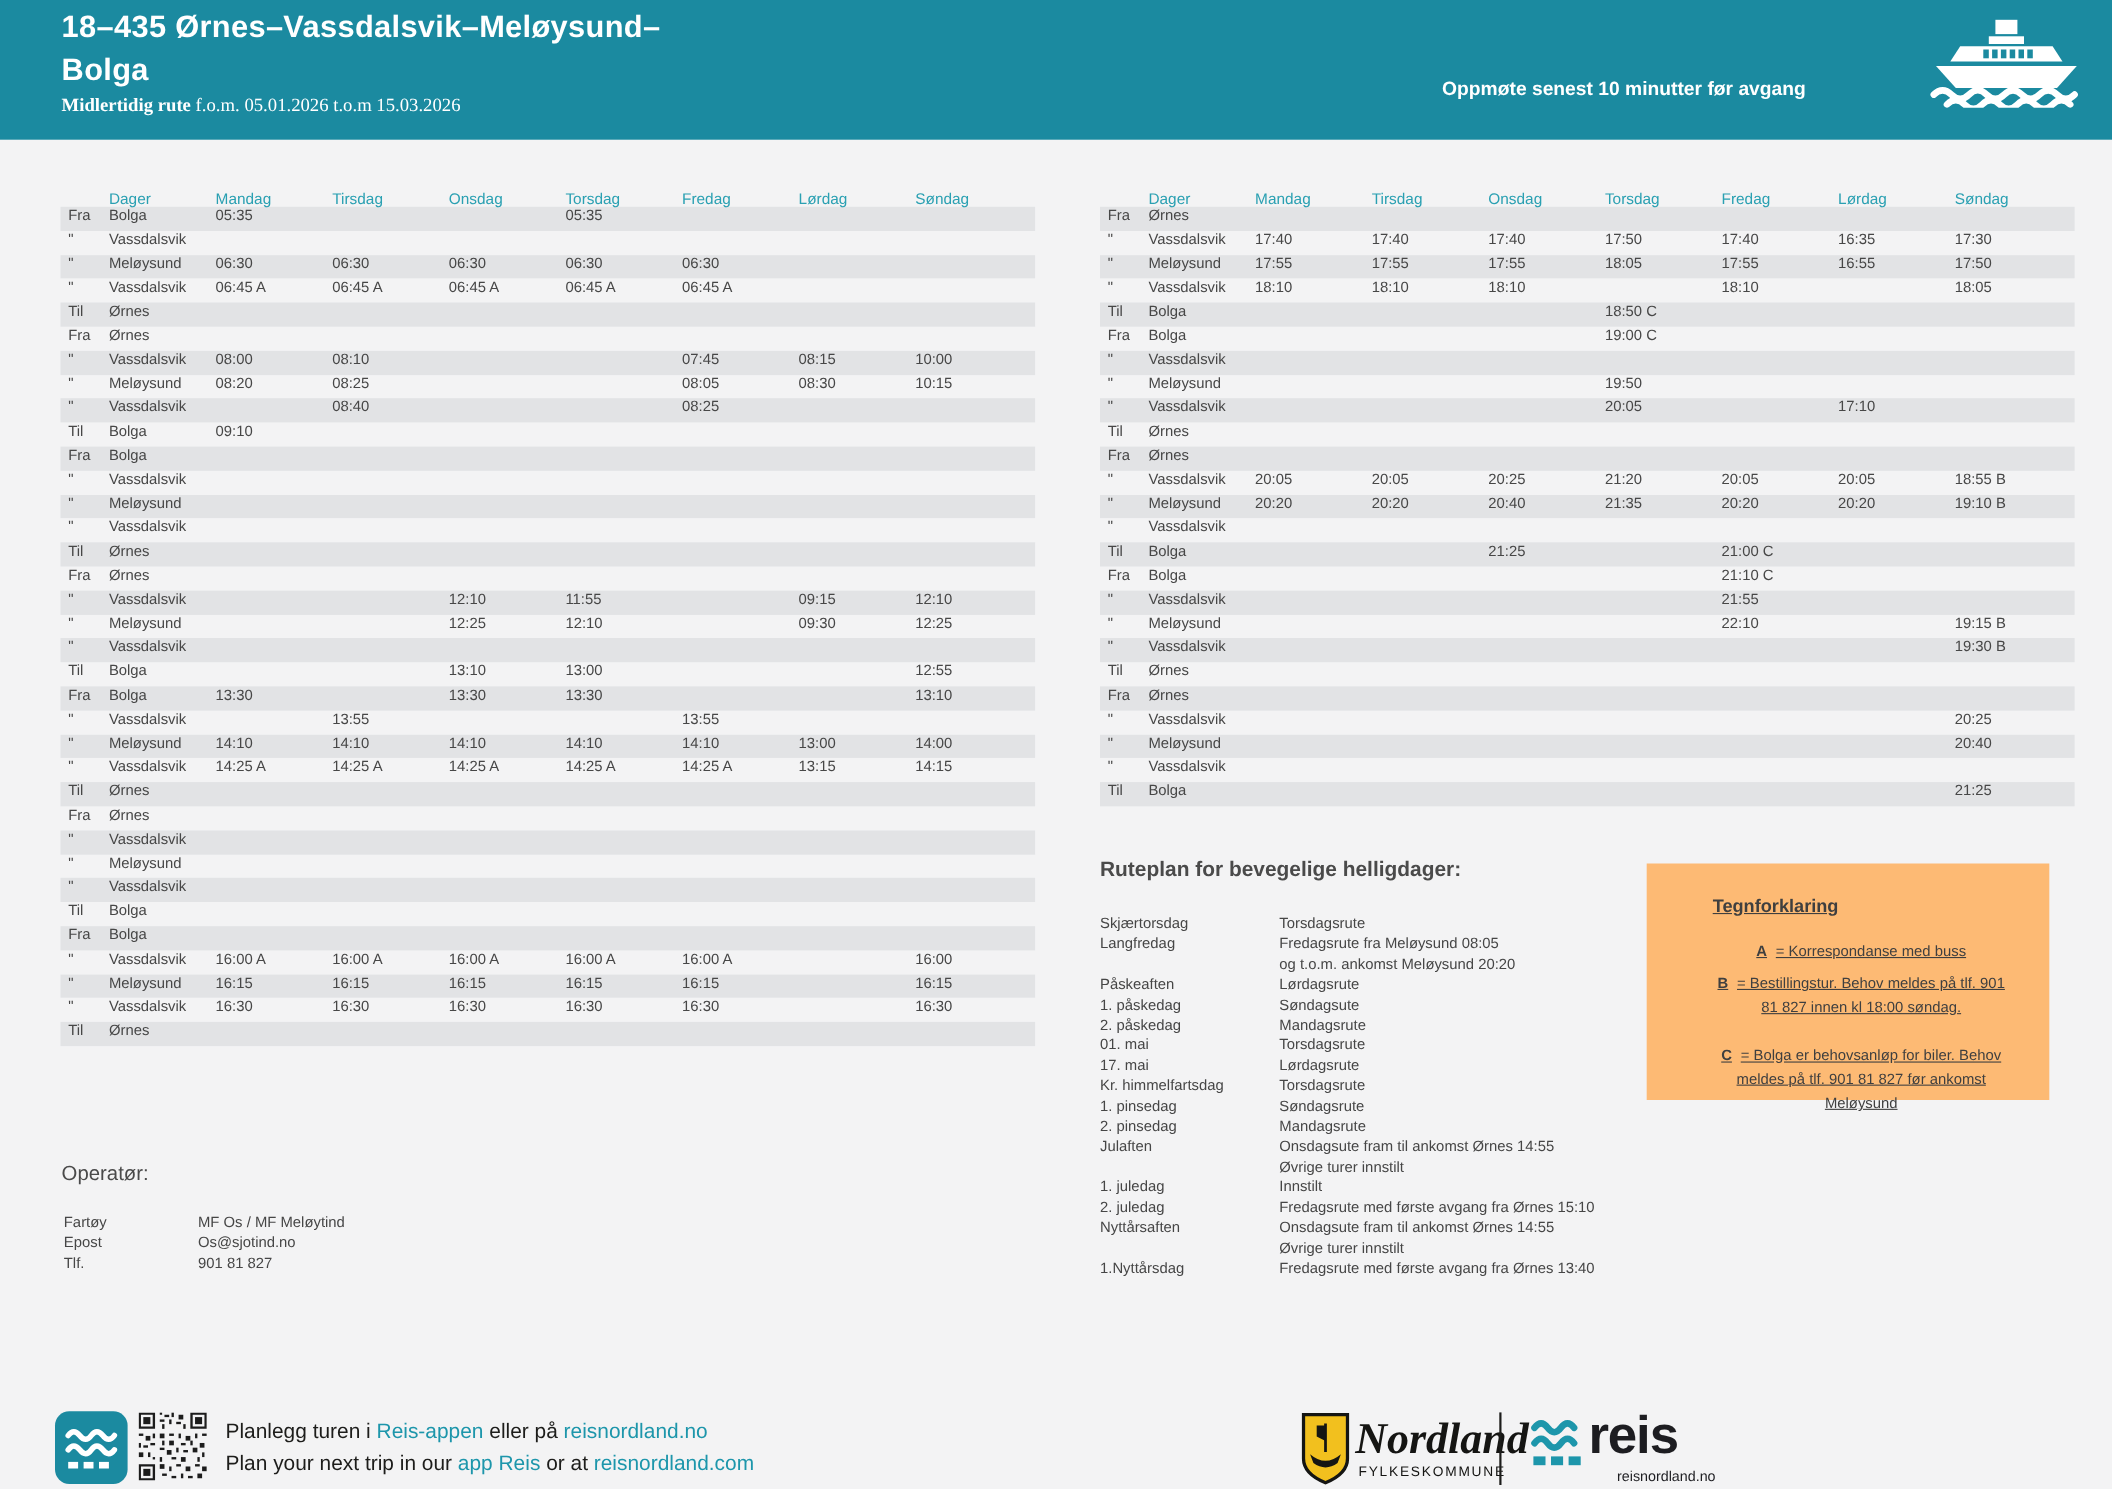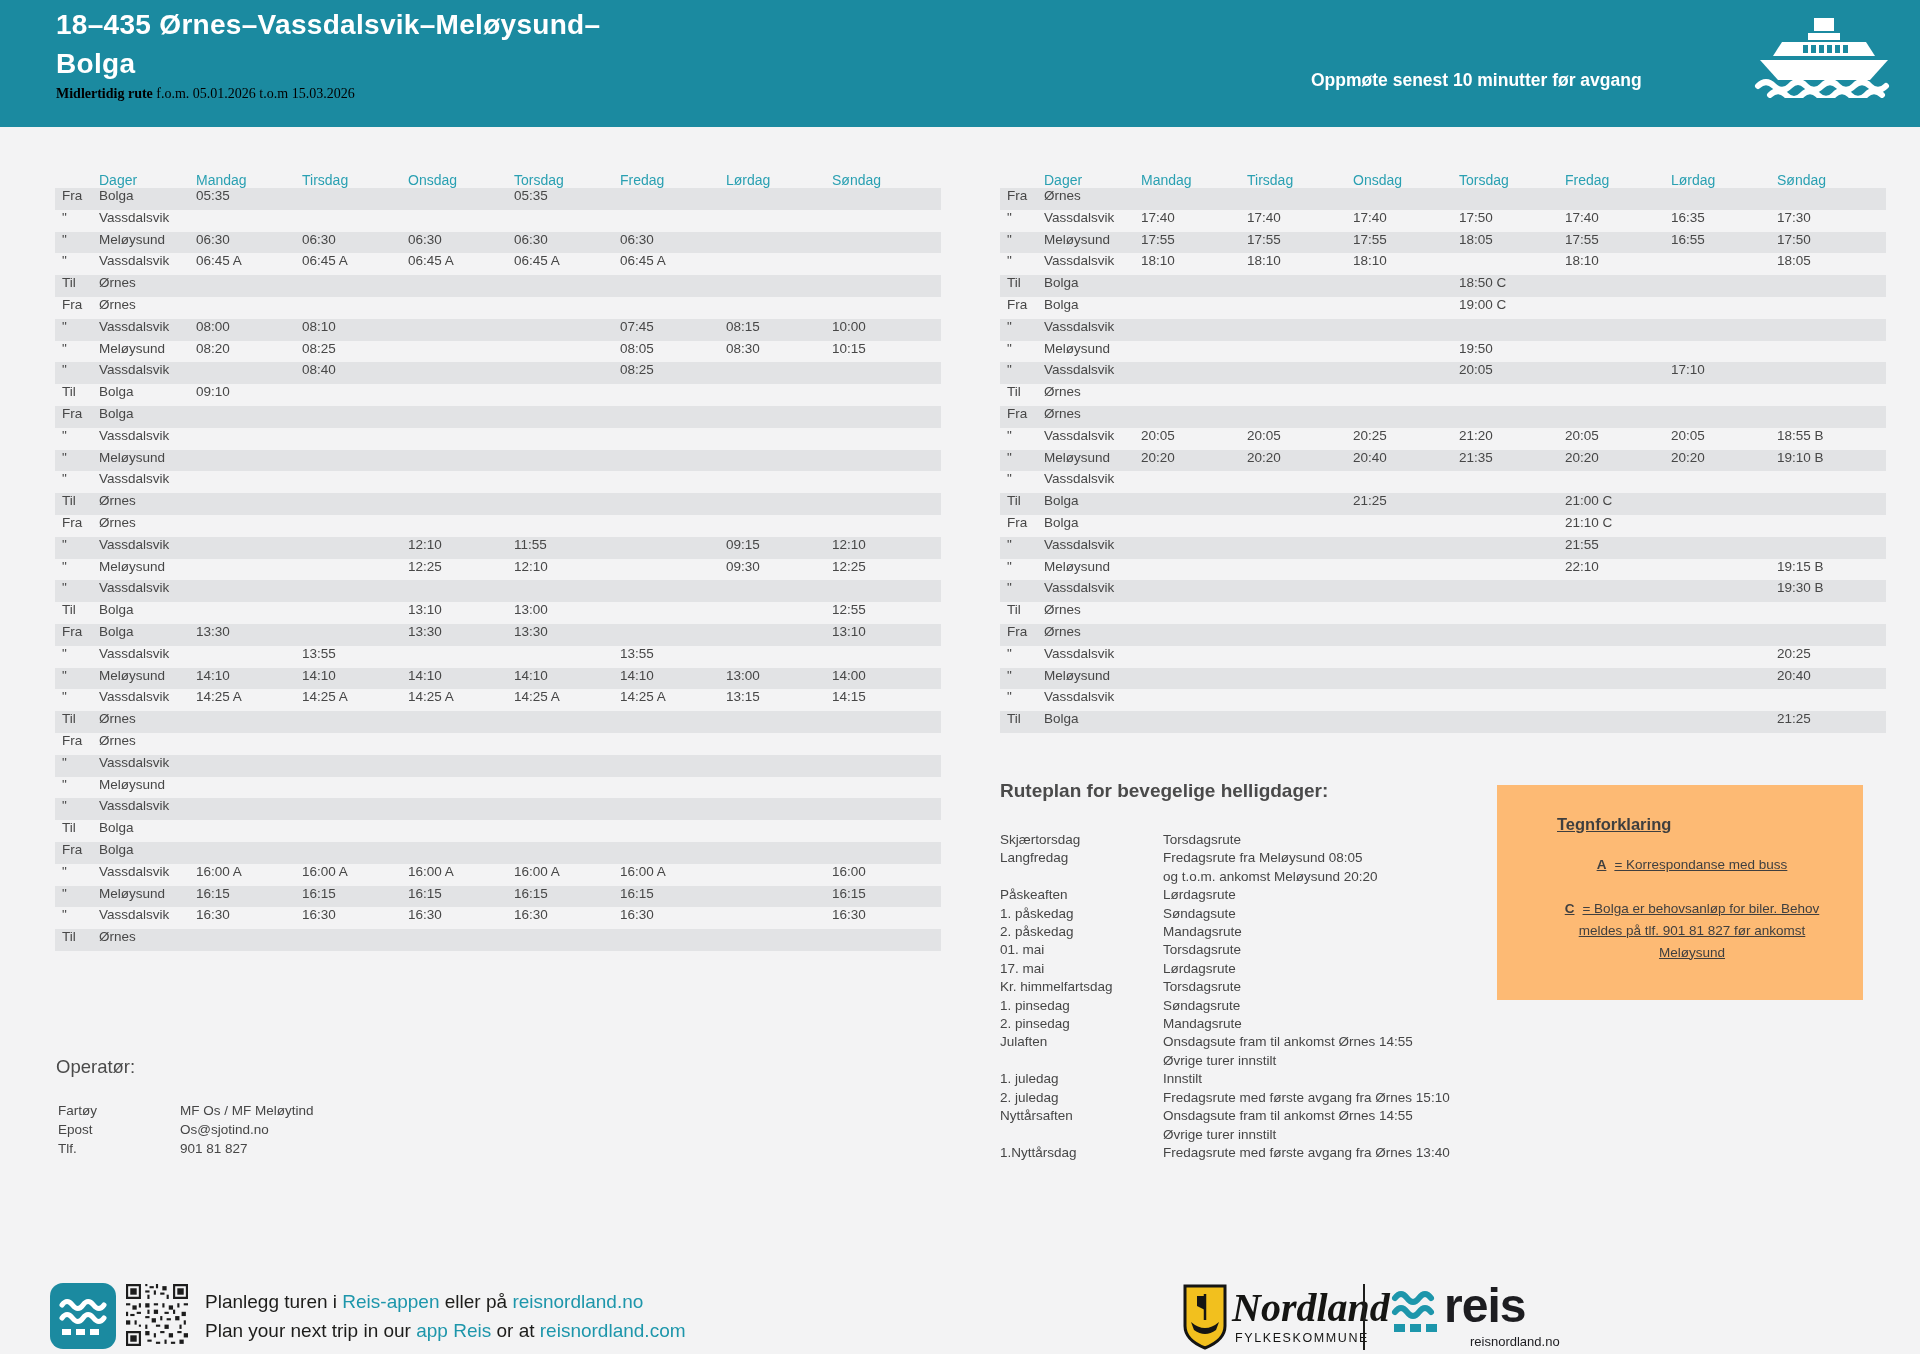--- a/index.html
+++ b/index.html
@@ -2,21 +2,21 @@
 <html><head>
 <meta charset="utf-8">
 <style>
   html,body{margin:0;padding:0;}
   body{font-family:"Liberation Sans","DejaVu Sans",sans-serif;background:#ffffff;}
   .page{position:relative;width:1920px;height:1354px;background:#f3f3f4;overflow:hidden;}
 
   
   .band{position:absolute;left:0;top:0;width:1920px;height:127px;background:#1b8aa0;}
   .title{position:absolute;left:56px;top:5px;color:#fff;font-size:28px;font-weight:bold;line-height:39px;letter-spacing:.3px;}
-  .subtitle{position:absolute;left:56px;top:86px;color:#000000;font-family:"Liberation Serif","DejaVu Serif",serif;font-size:14px;}
+  .subtitle{position:absolute;left:56px;top:86px;color:#ffffff;font-family:"Liberation Serif","DejaVu Serif",serif;font-size:17px;}
   .subtitle b{font-weight:bold;}
   .notice{position:absolute;left:1311px;top:70px;color:#fff;font-weight:bold;font-size:17.5px;}
   .ferry{position:absolute;left:1748px;top:16px;}
 
   
   .tt{position:absolute;top:162px;font-size:13.5px;color:#474747;}
   #table-left{left:55px;width:886px;}
   #table-right{left:1000px;width:886px;}
   .tt-head{display:flex;height:26px;color:#2aa0b2;font-size:14px;align-items:flex-end;}
   .tt-row{display:flex;height:21.8px;align-items:flex-start;}
@@ -878,20 +878,21 @@
         <div class="hol-rules">
           <div class="hol-line">Fredagsrute med første avgang fra Ørnes 13:40</div>
         </div>
       </div>
     </div>
 
   <div id="legend-box">
     <p class="leg-title">Tegnforklaring</p>
     <div id="legend-items">
         <p class="leg-item"><span class="leg-code">A</span>= Korrespondanse med buss</p>
+        <p class="leg-item"><span class="leg-code">B</span>= Bestillingstur. Behov meldes på tlf. 901 81 827 innen kl 18:00 søndag.</p>
         <p class="leg-item gap-top"><span class="leg-code">C</span>= Bolga er behovsanløp for biler. Behov meldes på tlf. 901 81 827 før ankomst Meløysund</p>
       </div>
   </div>
 
   <div class="op-title">Operatør:</div>
   <div id="operator">
       <div class="op-row">
         <div class="op-label">Fartøy</div>
         <div class="op-value">MF Os / MF Meløytind</div>
       </div>

